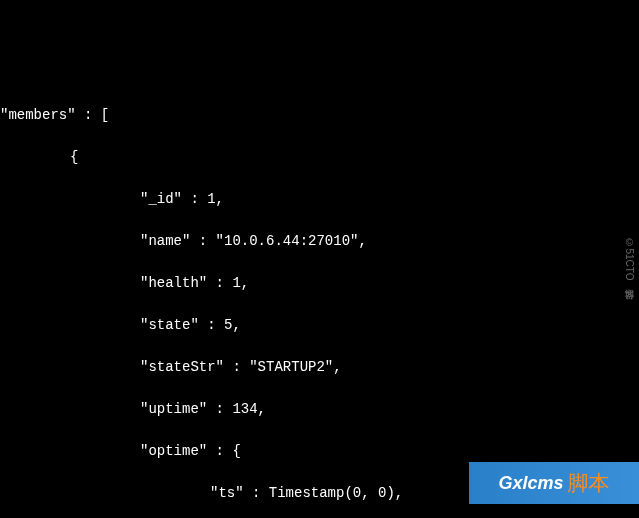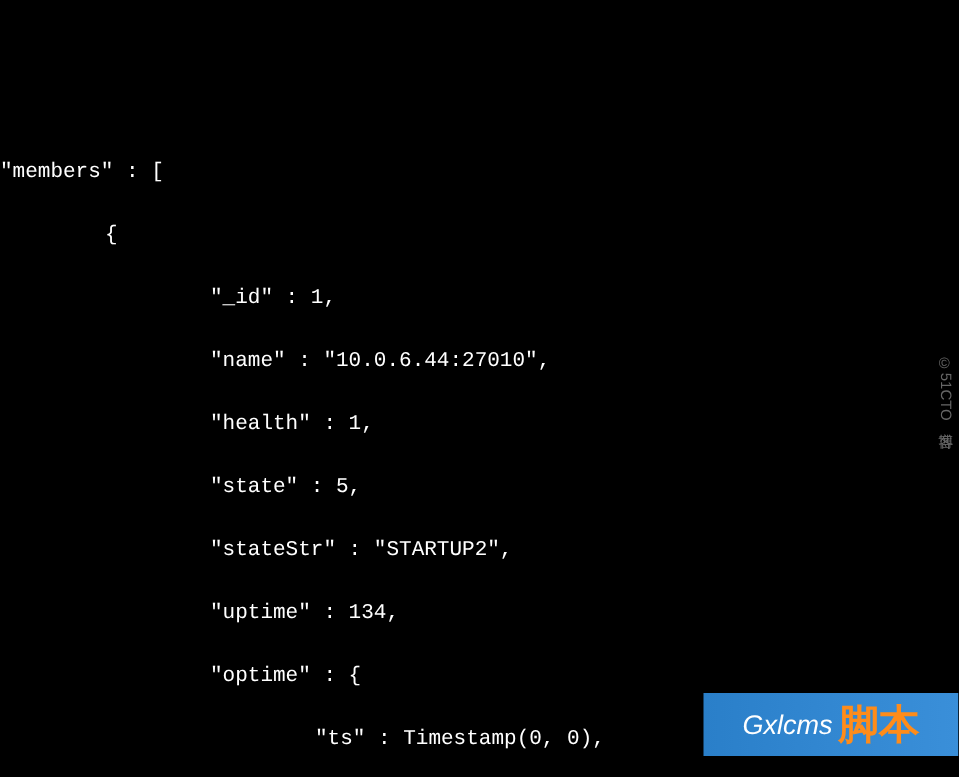--- a/index.html
+++ b/index.html
@@ -46,29 +46,29 @@
       width: 170px;
       height: 42px;
       background: linear-gradient(to right, #2a7fc9, #3a8fd9);
       display: flex;
       align-items: center;
       justify-content: center;
       font-family: sans-serif;
     }
     .logo-text-en {
       color: #fff;
-      font-weight: normal;
+      font-weight: bold;
       font-size: 18px;
       font-style: italic;
       margin-right: 4px;
     }
     .logo-text-cn {
       color: #ff8c1a;
-      font-weight: bold;
-      font-size: 27px;
+      font-weight: normal;
+      font-size: 21px;
     }
   </style>
 </head>
 <body>
 
 
 
 <div class="code-container">
 <div class="line indent0">"members" : [</div>
 <div class="line indent1">{</div>

